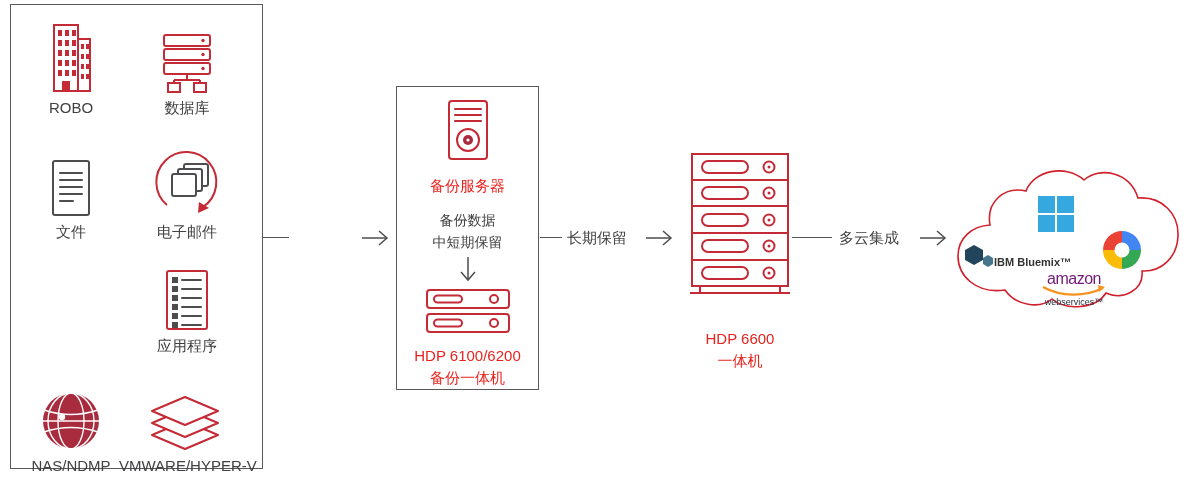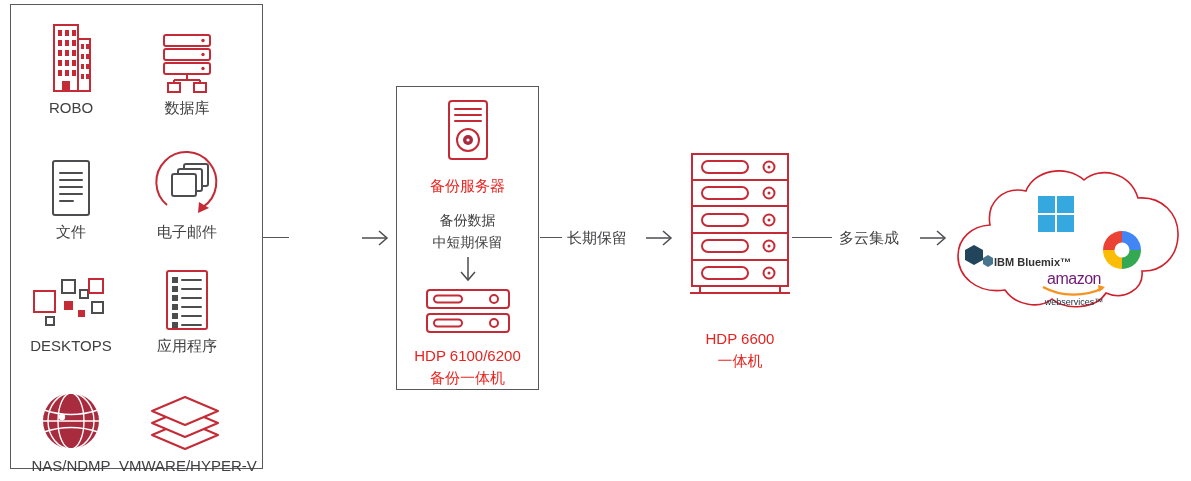--- a/index.html
+++ b/index.html
@@ -115,35 +115,20 @@
           <g class="gs">
             <rect x="31" y="15" width="24" height="22" rx="2" fill="#fff"></rect>
             <rect x="25" y="20" width="24" height="22" rx="2" fill="#fff"></rect>
             <rect x="19" y="25" width="24" height="22" rx="2" fill="#fff"></rect>
           </g>
         </svg>
       </div>
       <div class="lbl">电子邮件</div>
     </div>
 
-    <div class="cell" style="left:4px;top:250px;width:112px;">
-      <div class="icon-area">
-        <svg width="78" height="54" viewBox="0 0 78 54">
-          <rect x="2" y="14" width="21" height="21" class="rs"></rect>
-          <rect x="30" y="3" width="13" height="13" class="gs"></rect>
-          <rect x="32" y="24" width="9" height="9" class="rf"></rect>
-          <rect x="48" y="13" width="8" height="8" class="gs" stroke-width="1.5"></rect>
-          <rect x="57" y="2" width="14" height="14" class="rs"></rect>
-          <rect x="60" y="25" width="11" height="11" class="gs"></rect>
-          <rect x="46" y="33" width="7" height="7" class="rf"></rect>
-          <rect x="14" y="40" width="8" height="8" class="gs" stroke-width="1.5"></rect>
-        </svg>
-      </div>
-      <div class="lbl">DESKTOPS</div>
-    </div>
 
     <div class="cell" style="left:116px;top:250px;width:120px;">
       <div class="icon-area">
         <svg width="46" height="62" viewBox="0 0 46 62">
           <rect x="3" y="2" width="40" height="58" rx="2" class="rs"></rect>
           <g class="gf">
             <rect x="8" y="8" width="6" height="6"></rect>
               <rect x="8" y="17" width="6" height="6"></rect>
               <rect x="8" y="26" width="6" height="6"></rect>
             <rect x="8" y="35" width="6" height="6"></rect>

